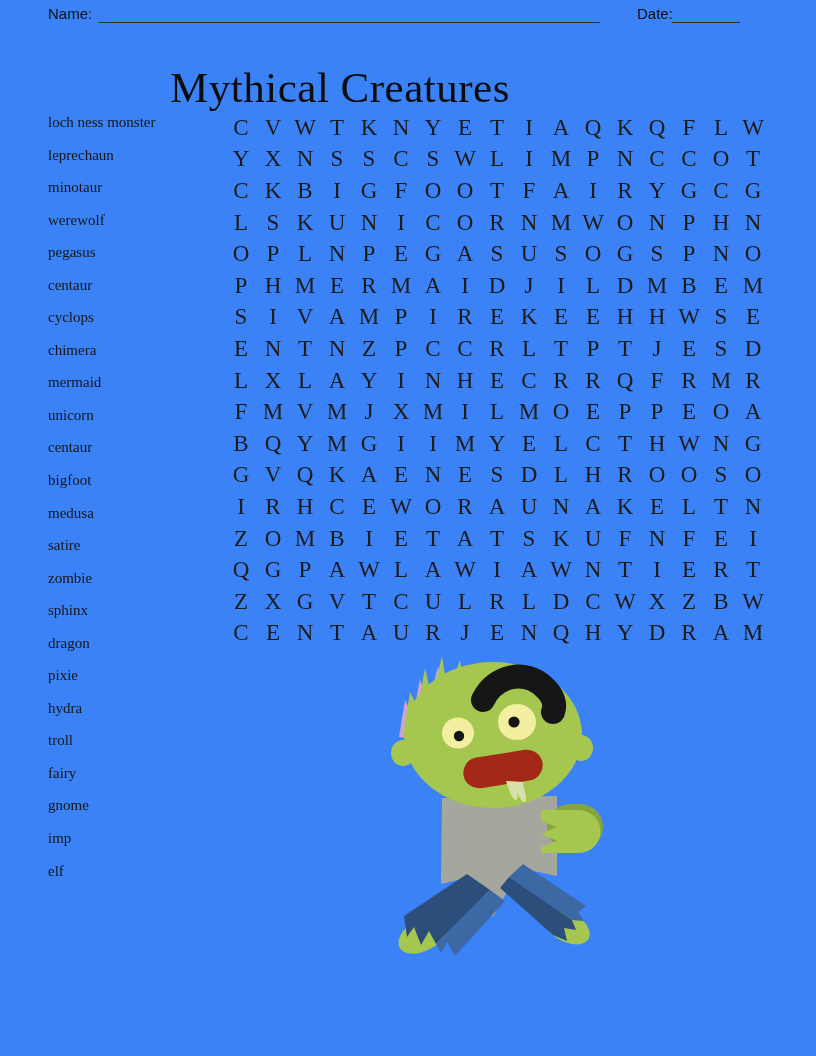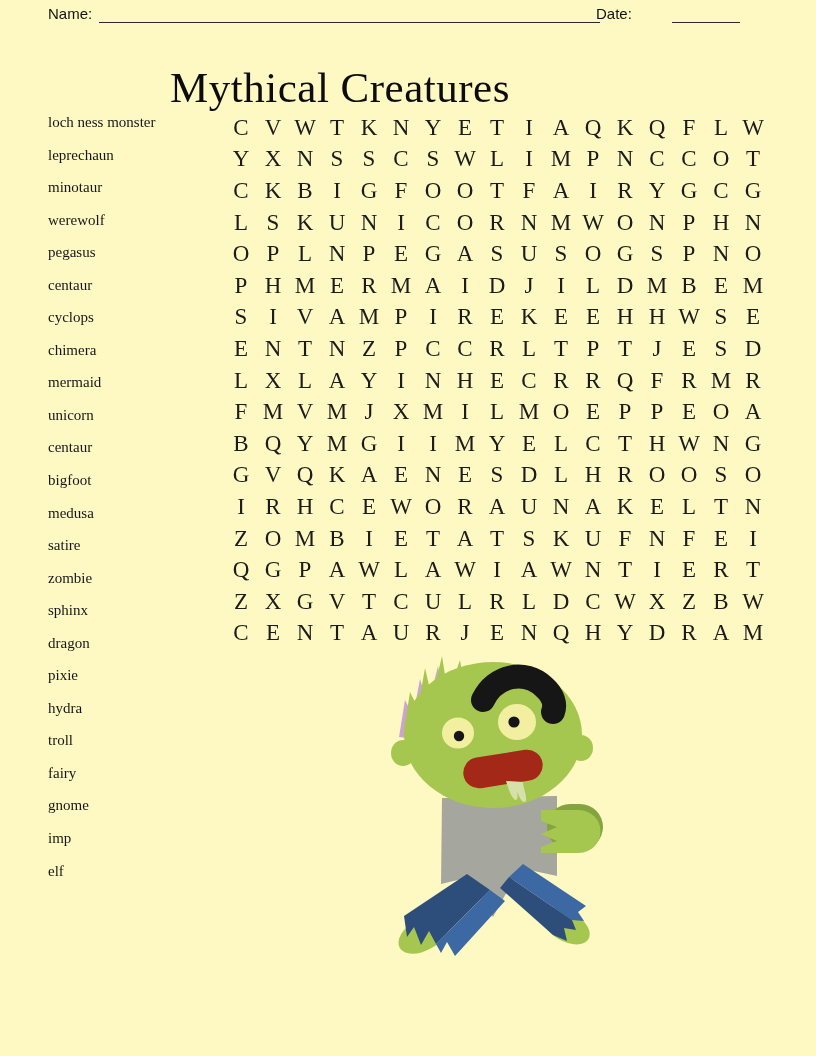--- a/index.html
+++ b/index.html
@@ -1,23 +1,23 @@
 <!DOCTYPE html>
 <html><head>
 <meta charset="utf-8">
 <style>
   html,body{margin:0;padding:0;background:#fff;}
-  .page{position:relative;width:816px;height:1056px;background:#fef9c3;overflow:hidden;
+  .page{position:relative;width:816px;height:1056px;background:#3b82f6;overflow:hidden;
         font-family:"Liberation Serif", serif;color:#1a1a1a;}
 
   
   .hdr-label{position:absolute;top:5px;font-family:"Liberation Sans", sans-serif;
              font-size:15px;color:#111;}
   .name-label{left:48px;}
-  .date-label{left:596px;text-align:right;}
+  .date-label{left:637px;text-align:right;}
   .fill-line{position:absolute;top:21px;height:1px;border-bottom:1.5px solid #2b2b2b;}
   .name-line{left:99px;width:501px;}
   .date-line{left:672px;width:68px;}
 
   
   .title{position:absolute;top:34px;left:0;width:680px;text-align:center;
          font-size:43px;font-weight:400;color:#0c0c0c;letter-spacing:0.5px;}
 
   
   .word-list{position:absolute;left:48px;top:106px;margin:0;padding:0;list-style:none;}

